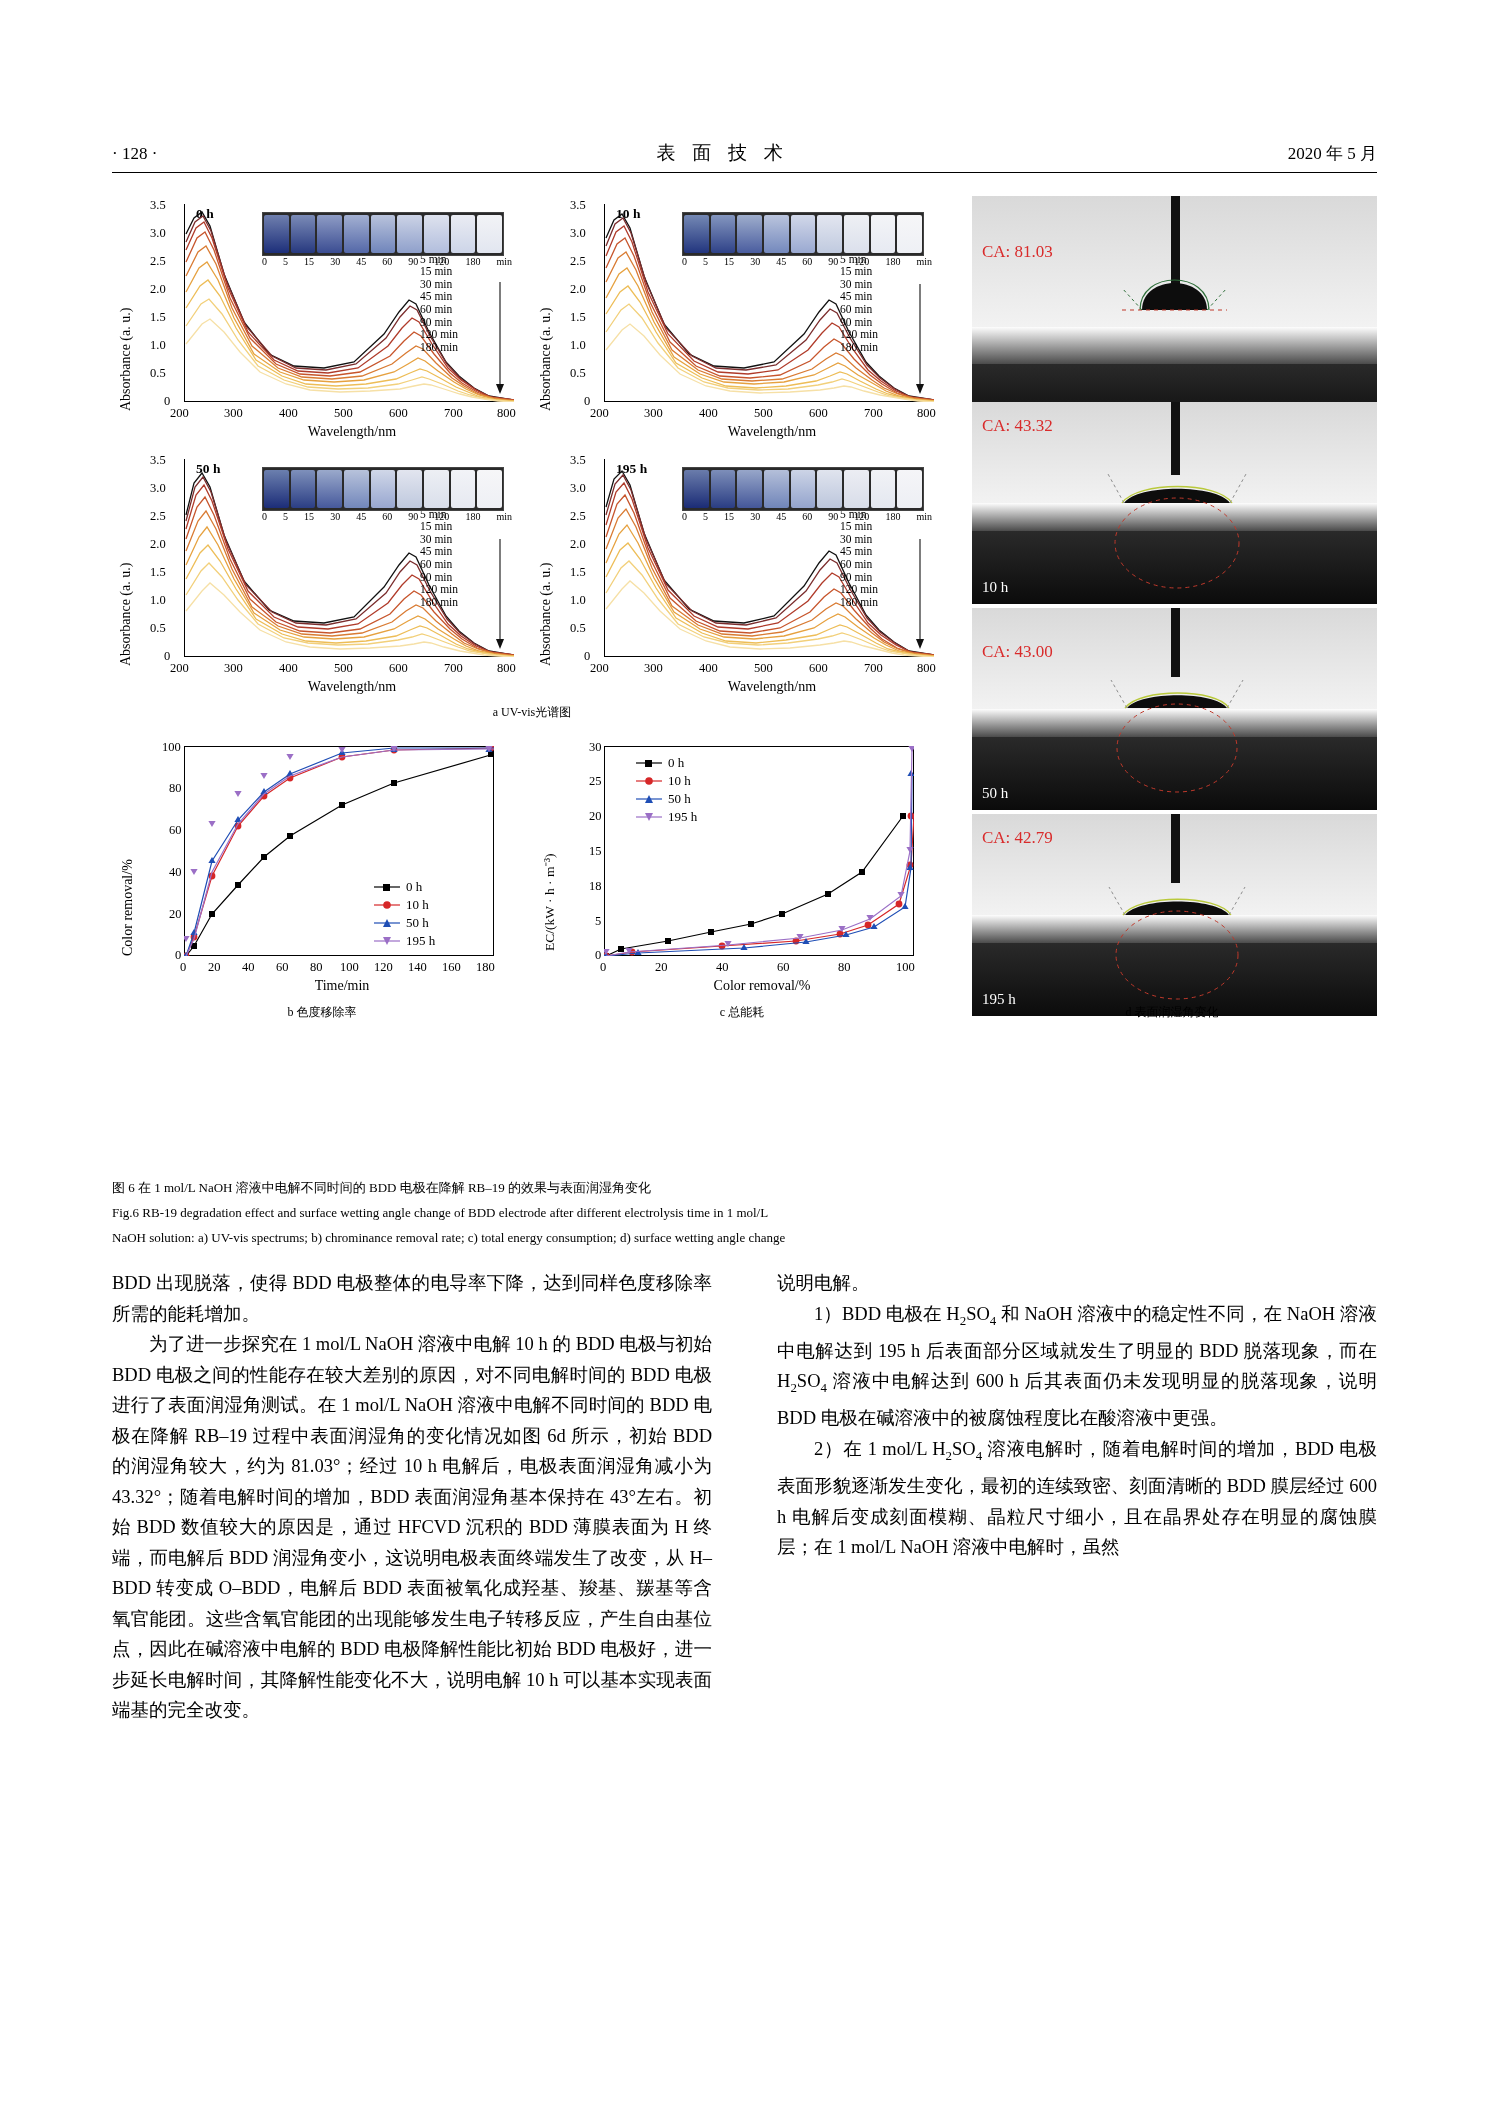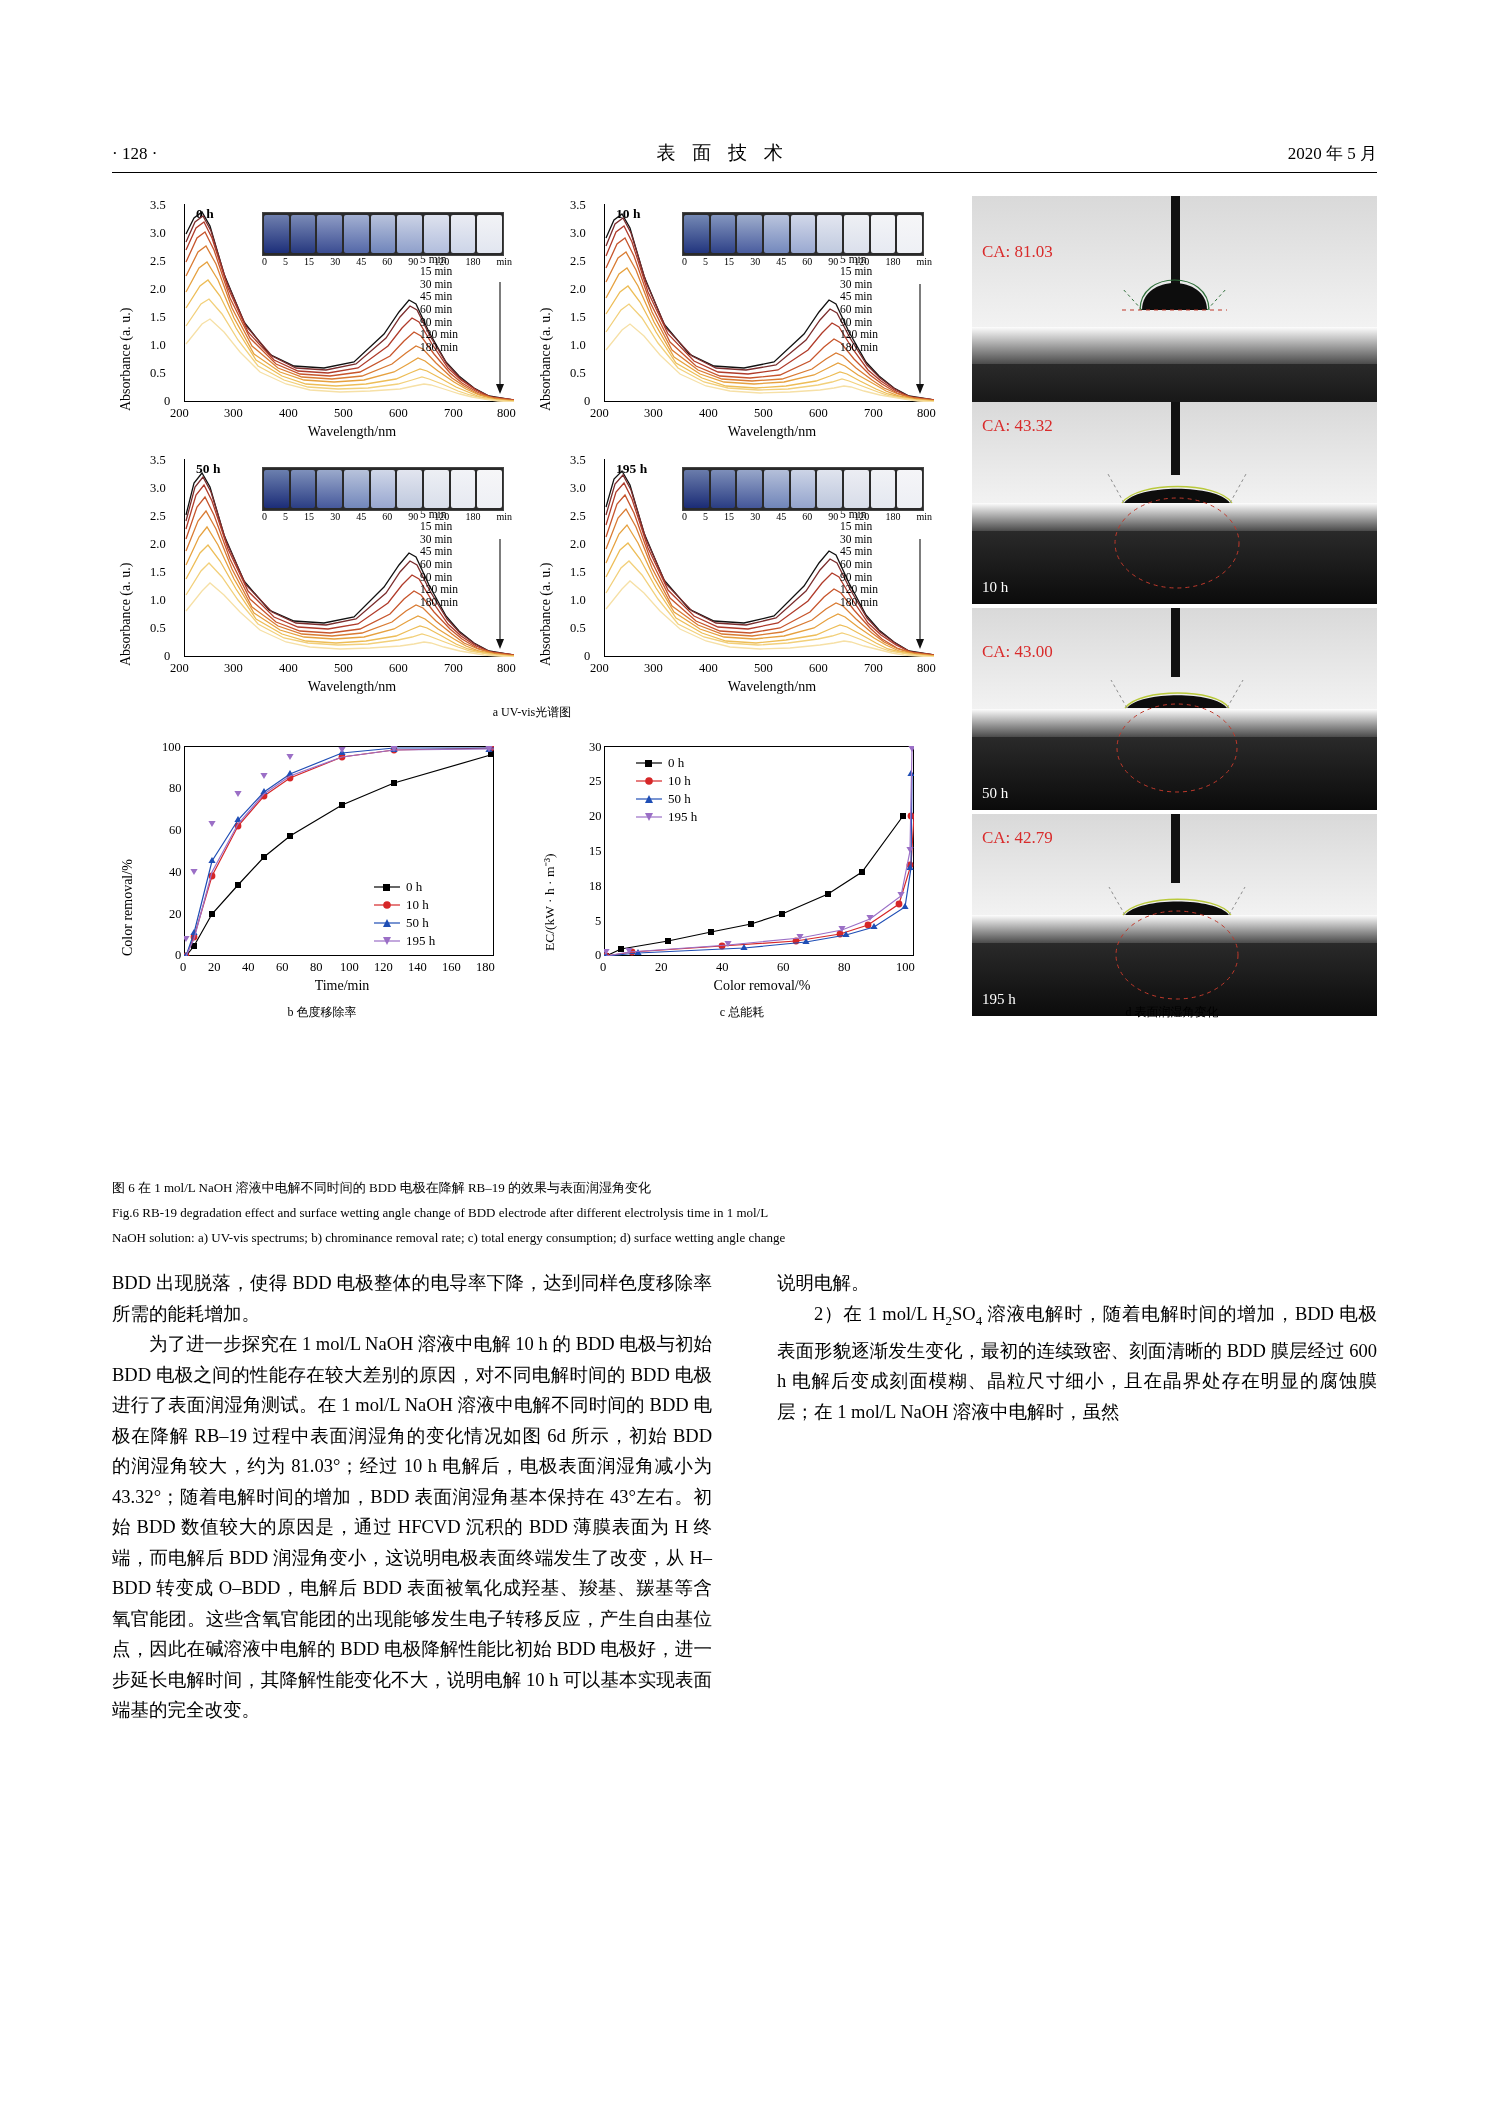--- a/index.html
+++ b/index.html
@@ -660,16 +660,17 @@
     <div>NaOH solution: a) UV-vis spectrums; b) chrominance removal rate; c) total energy consumption; d) surface wetting angle change</div>
   </div>
 
   <div class="col colL">
     <p>BDD 出现脱落，使得 BDD 电极整体的电导率下降，达到同样色度移除率所需的能耗增加。</p>
     <p class="ind">为了进一步探究在 1 mol/L NaOH 溶液中电解 10 h 的 BDD 电极与初始 BDD 电极之间的性能存在较大差别的原因，对不同电解时间的 BDD 电极进行了表面润湿角测试。在 1 mol/L NaOH 溶液中电解不同时间的 BDD 电极在降解 RB–19 过程中表面润湿角的变化情况如图 6d 所示，初始 BDD 的润湿角较大，约为 81.03°；经过 10 h 电解后，电极表面润湿角减小为 43.32°；随着电解时间的增加，BDD 表面润湿角基本保持在 43°左右。初始 BDD 数值较大的原因是，通过 HFCVD 沉积的 BDD 薄膜表面为 H 终端，而电解后 BDD 润湿角变小，这说明电极表面终端发生了改变，从 H–BDD 转变成 O–BDD，电解后 BDD 表面被氧化成羟基、羧基、羰基等含氧官能团。这些含氧官能团的出现能够发生电子转移反应，产生自由基位点，因此在碱溶液中电解的 BDD 电极降解性能比初始 BDD 电极好，进一步延长电解时间，其降解性能变化不大，说明电解 10 h 可以基本实现表面端基的完全改变。</p>
   </div>
 
   <div class="col colR">
     <p>说明电解。</p>
+    <p class="ind">1）BDD 电极在 H<sub>2</sub>SO<sub>4</sub> 和 NaOH 溶液中的稳定性不同，在 NaOH 溶液中电解达到 195 h 后表面部分区域就发生了明显的 BDD 脱落现象，而在 H<sub>2</sub>SO<sub>4</sub> 溶液中电解达到 600 h 后其表面仍未发现明显的脱落现象，说明 BDD 电极在碱溶液中的被腐蚀程度比在酸溶液中更强。</p>
     <p class="ind">2）在 1 mol/L H<sub>2</sub>SO<sub>4</sub> 溶液电解时，随着电解时间的增加，BDD 电极表面形貌逐渐发生变化，最初的连续致密、刻面清晰的 BDD 膜层经过 600 h 电解后变成刻面模糊、晶粒尺寸细小，且在晶界处存在明显的腐蚀膜层；在 1 mol/L NaOH 溶液中电解时，虽然</p>
   </div>
 
 </div>
 
 </body></html>

